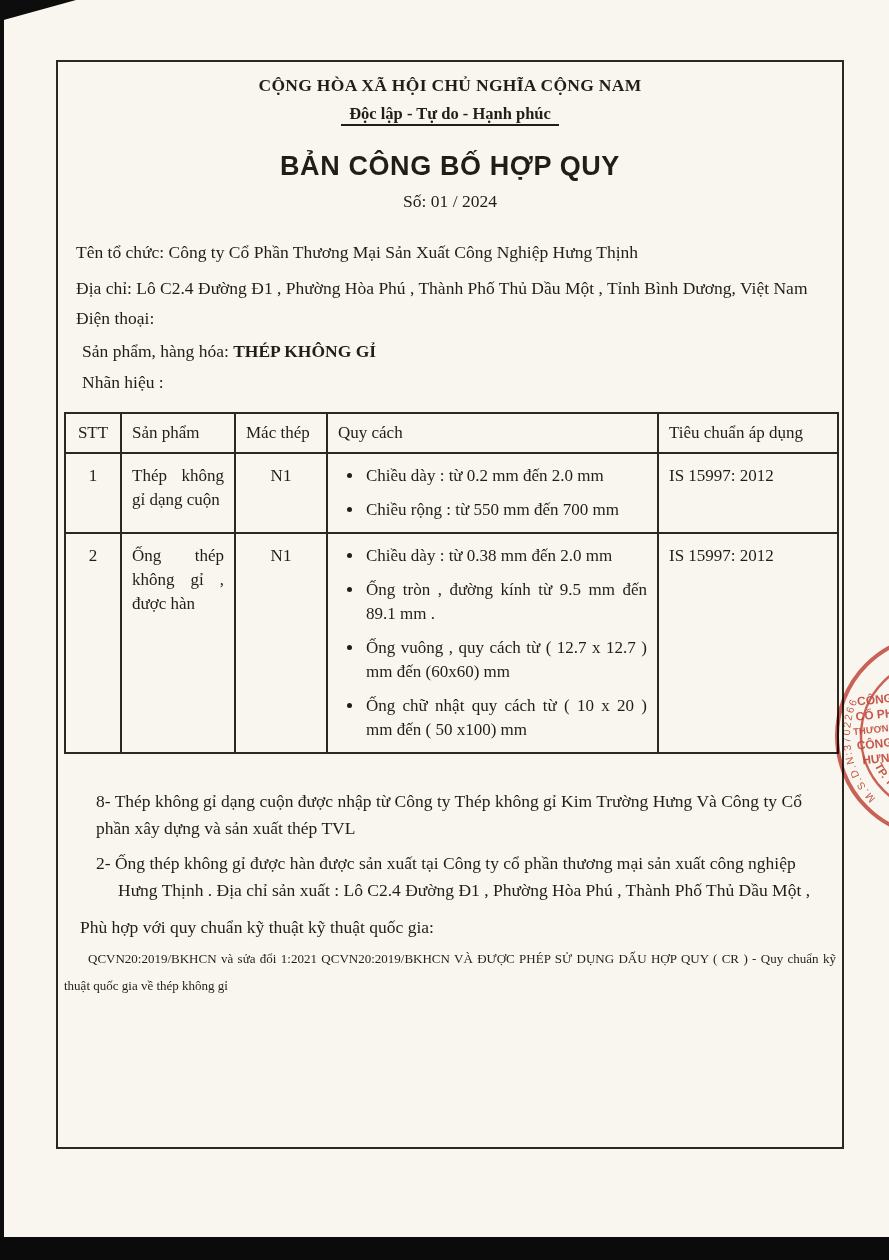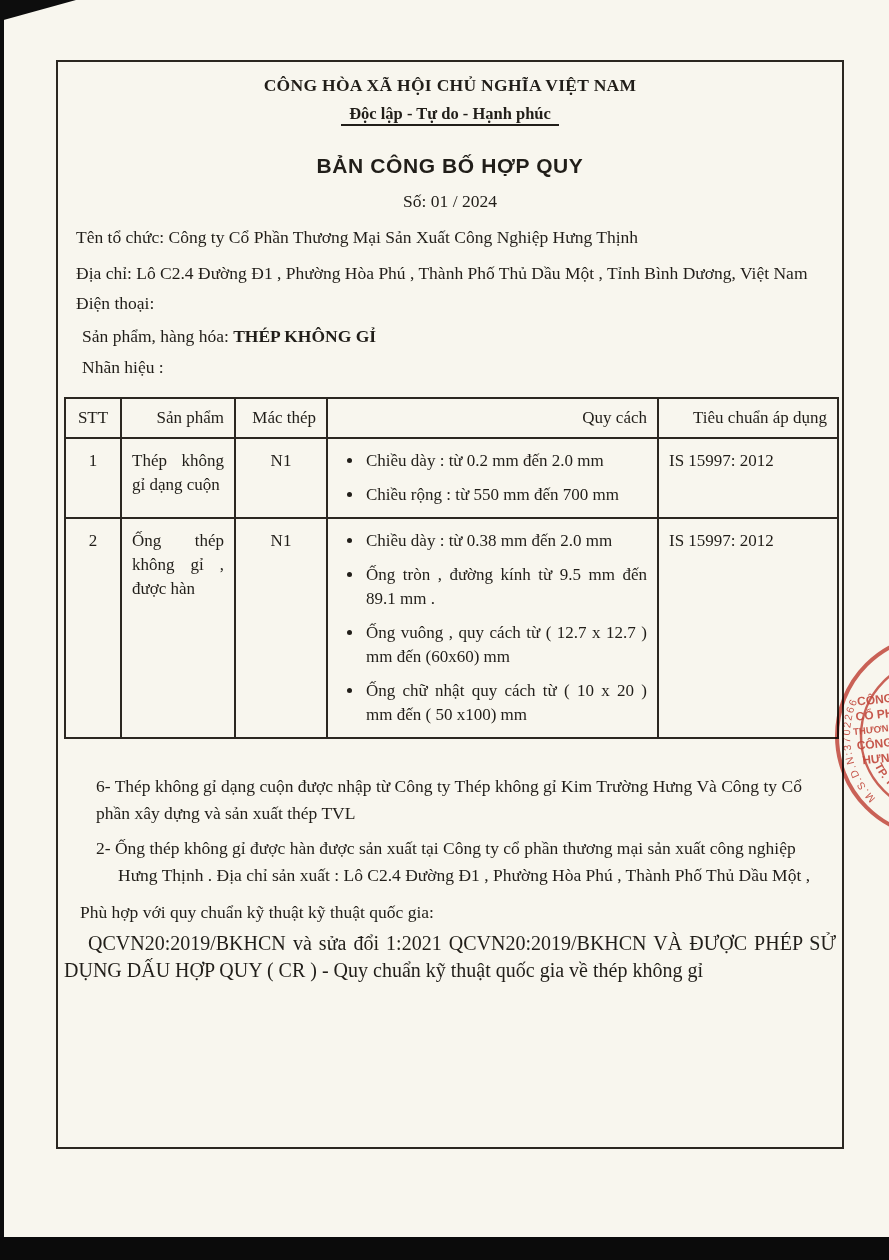--- a/index.html
+++ b/index.html
@@ -25,73 +25,73 @@
     padding:10px 18px 0 18px;
   }
 
   .country { text-align:center; font-weight:bold; font-size:17.5px; letter-spacing:.3px; line-height:26px; }
   .motto   { text-align:center; font-weight:bold; font-size:16.5px; margin-top:4px; line-height:24px; }
   .motto span { border-bottom:2px solid #211e19; padding:0 8px 1px 8px; }
 
   .doc-title {
     text-align:center; margin-top:26px;
     font-family:"Liberation Sans","DejaVu Sans",sans-serif;
-    font-weight:bold; font-size:21px; letter-spacing:.6px; line-height:28px;
+    font-weight:bold; font-size:27px; letter-spacing:.6px; line-height:28px;
   }
   .doc-number { text-align:center; font-size:17.5px; margin-top:9px; line-height:24px; }
 
   .para { font-size:17.5px; line-height:27px; }
-  .p-org     { margin-top:11px; }
+  .p-org     { margin-top:26px; }
   .p-addr    { margin-top:9px; }
   .p-phone   { margin-top:3px; }
   .p-product { margin-top:6px; padding-left:6px; }
   .p-product b { font-weight:bold; }
   .p-brand   { margin-top:4px; padding-left:6px; }
   .p-intro   { margin-top:6px; padding-left:6px; }
 
   table.spec {
     table-layout:fixed; border-collapse:collapse;
     width:calc(100% + 24px); margin:16px -12px 0 -12px;padding-left:21px;
   }
   table.spec th, table.spec td { border:2px solid #2b2721; font-size:17px; }
-  table.spec th { font-weight:normal; text-align:right; padding:8px 10px; vertical-align:middle; line-height:22px; }
+  table.spec th { font-weight:normal; text-align:left; padding:8px 10px; vertical-align:middle; line-height:22px; }
   table.spec th.c-stt { text-align:center; }
   table.spec td { vertical-align:top; padding:10px 10px; line-height:24px; }
   td.c-stt { text-align:center; }
   td.c-sp  { text-align:justify; }
   td.c-mt  { text-align:center; }
   td.c-qc ul { list-style:disc; margin-left:26px; }
   td.c-qc li { margin-bottom:10px; text-align:justify; padding-left:2px; }
   td.c-qc li:last-child { margin-bottom:0; }
 
   .notes { margin-top:34px; padding-left:20px; }
   .note  { font-size:17.5px; line-height:27px; }
   .note-flat { margin-top:0; }
   .note-hang { margin-top:8px; padding-left:22px; text-indent:-22px; }
 
   .p-province { margin-top:8px; padding-left:4px; }
   .p-conform  { margin-top:10px; padding-left:4px; }
   .p-regulation {
     margin:4px -12px 0 -12px;
     text-align:justify; text-indent:24px;
-    font-size:20px; line-height:27px;
+    font-size:13px; line-height:27px;
   }
 
   .stamp { position:absolute; left:814px; top:618px; mix-blend-mode:multiply; opacity:.92; }
 </style>
 </head>
 <body>
 
 <div class="edge-left"></div>
 <div class="corner-wedge"></div>
 <div class="edge-bottom"></div>
 
 <div class="frame">
 
-  <div class="country">CÔNG HÒA XÃ HỘI CHỦ NGHĨA VIỆT NAM</div>
+  <div class="country">CỘNG HÒA XÃ HỘI CHỦ NGHĨA CỘNG NAM</div>
   <div class="motto">
     <span>Độc lập - Tự do - Hạnh phúc</span>
   </div>
 
   <div class="doc-title">BẢN CÔNG BỐ HỢP QUY</div>
   <div class="doc-number">Số: 01 / 2024</div>
 
   <p class="para p-org">Tên tổ chức: Công ty Cổ Phần Thương Mại Sản Xuất Công Nghiệp Hưng Thịnh</p>
   <p class="para p-addr">Địa chỉ: Lô C2.4 Đường Đ1 , Phường Hòa Phú , Thành Phố Thủ Dầu Một , Tỉnh Bình Dương, Việt Nam</p>
   <p class="para p-phone">Điện thoại:</p>
@@ -142,21 +142,21 @@
             <li>Ống vuông , quy cách từ ( 12.7 x 12.7 ) mm đến (60x60) mm</li>
             <li>Ống chữ nhật quy cách từ ( 10 x 20 ) mm đến ( 50 x100) mm</li>
           </ul>
         </td>
         <td class="c-tc">IS 15997: 2012</td>
       </tr>
     </tbody>
   </table>
 
   <div class="notes">
-    <p class="note note-flat">6-  Thép không gỉ dạng cuộn được nhập từ Công ty Thép không gỉ Kim Trường Hưng Và Công ty Cổ phần xây dựng và sản xuất thép TVL</p>
+    <p class="note note-flat">8-  Thép không gỉ dạng cuộn được nhập từ Công ty Thép không gỉ Kim Trường Hưng Và Công ty Cổ phần xây dựng và sản xuất thép TVL</p>
     <p class="note note-hang">2-  Ống thép không gỉ được hàn được sản xuất tại Công ty cổ phần thương mại sản xuất công nghiệp Hưng Thịnh . Địa chỉ sản xuất : Lô C2.4 Đường Đ1 , Phường Hòa Phú , Thành Phố Thủ Dầu Một ,</p>
   </div>
 
   <p class="para p-conform">Phù hợp với quy chuẩn kỹ thuật kỹ thuật quốc gia:</p>
   <p class="p-regulation">QCVN20:2019/BKHCN và sửa đổi 1:2021 QCVN20:2019/BKHCN VÀ ĐƯỢC PHÉP SỬ DỤNG DẤU HỢP QUY ( CR ) -  Quy chuẩn kỹ thuật quốc gia về thép không gỉ</p>
 
 </div>
 
 <svg class="stamp" viewBox="0 0 75 235" width="75" height="235">
   <defs>

